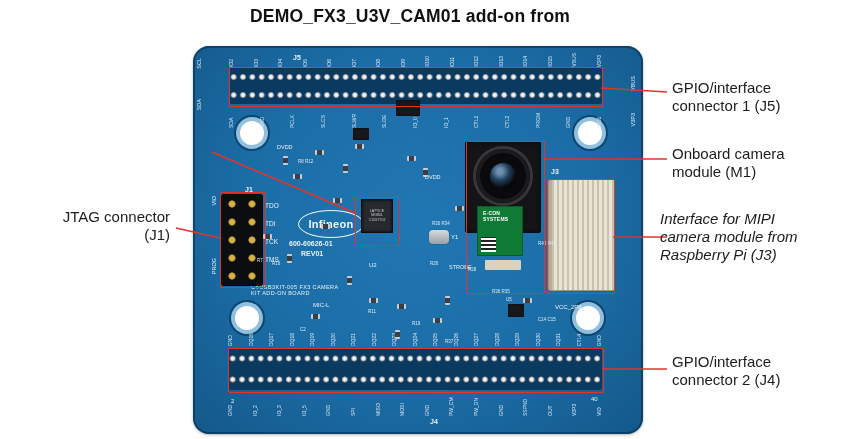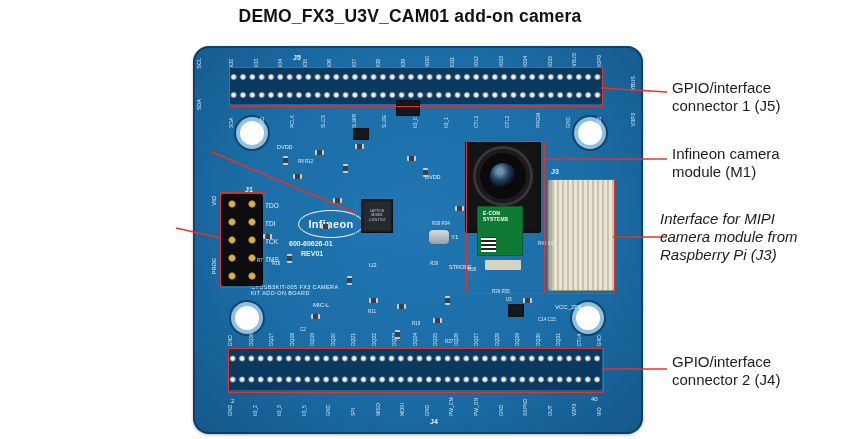--- a/index.html
+++ b/index.html
@@ -89,21 +89,21 @@
   .ann{position:absolute;border:1.6px solid #e0352b;border-radius:1px;z-index:5;}
   #leaders{position:absolute;left:0;top:0;z-index:5;pointer-events:none;}
   .callout{position:absolute;z-index:6;font-size:15px;line-height:18px;color:#1c1c1c;white-space:pre-line;}
   .callout.l{text-align:right;}
 </style>
 </head>
 <body>
 
 <div id="page">
 
-  <div class="title">DEMO_FX3_U3V_CAM01 add-on camera</div>
+  <div class="title">DEMO_FX3_U3V_CAM01 add-on from</div>
 
   <div class="board">
 
     <div class="hole" style="left:47px;top:75px;"></div>
     <div class="hole" style="left:385px;top:75px;"></div>
     <div class="hole" style="left:42px;top:260px;"></div>
     <div class="hole" style="left:383px;top:260px;"></div>
 
     <div class="pin-strip" id="strip-j5"></div>
     <div class="pin-strip" id="strip-j4"></div>
@@ -294,22 +294,24 @@
     <g stroke="#e0352b" stroke-width="1.6">
       <line x1="601" y1="88" x2="667" y2="92"></line>
       <line x1="543" y1="159" x2="667" y2="159"></line>
       <line x1="613" y1="237" x2="667" y2="237"></line>
       <line x1="602" y1="369" x2="667" y2="369"></line>
       <line x1="212" y1="152" x2="355" y2="213"></line>
       <line x1="176" y1="228" x2="220" y2="238"></line>
     </g>
   </svg>
 
+  <div class="callout l" style="left:0;width:170px;top:208px;">JTAG connector
+(J1)</div>
   <div class="callout" style="left:672px;width:176px;top:79px;">GPIO/interface
 connector 1 (J5)</div>
-  <div class="callout" style="left:672px;width:176px;top:145px;">Infineon camera
+  <div class="callout" style="left:672px;width:176px;top:145px;">Onboard camera
 module (M1)</div>
   <div class="callout" style="left:660px;width:178px;top:210px;font-style:italic;">Interface for MIPI
 camera module from
 Raspberry Pi (J3)</div>
   <div class="callout" style="left:672px;width:176px;top:353px;">GPIO/interface
 connector 2 (J4)</div>
 </div>
 
 </body></html>

